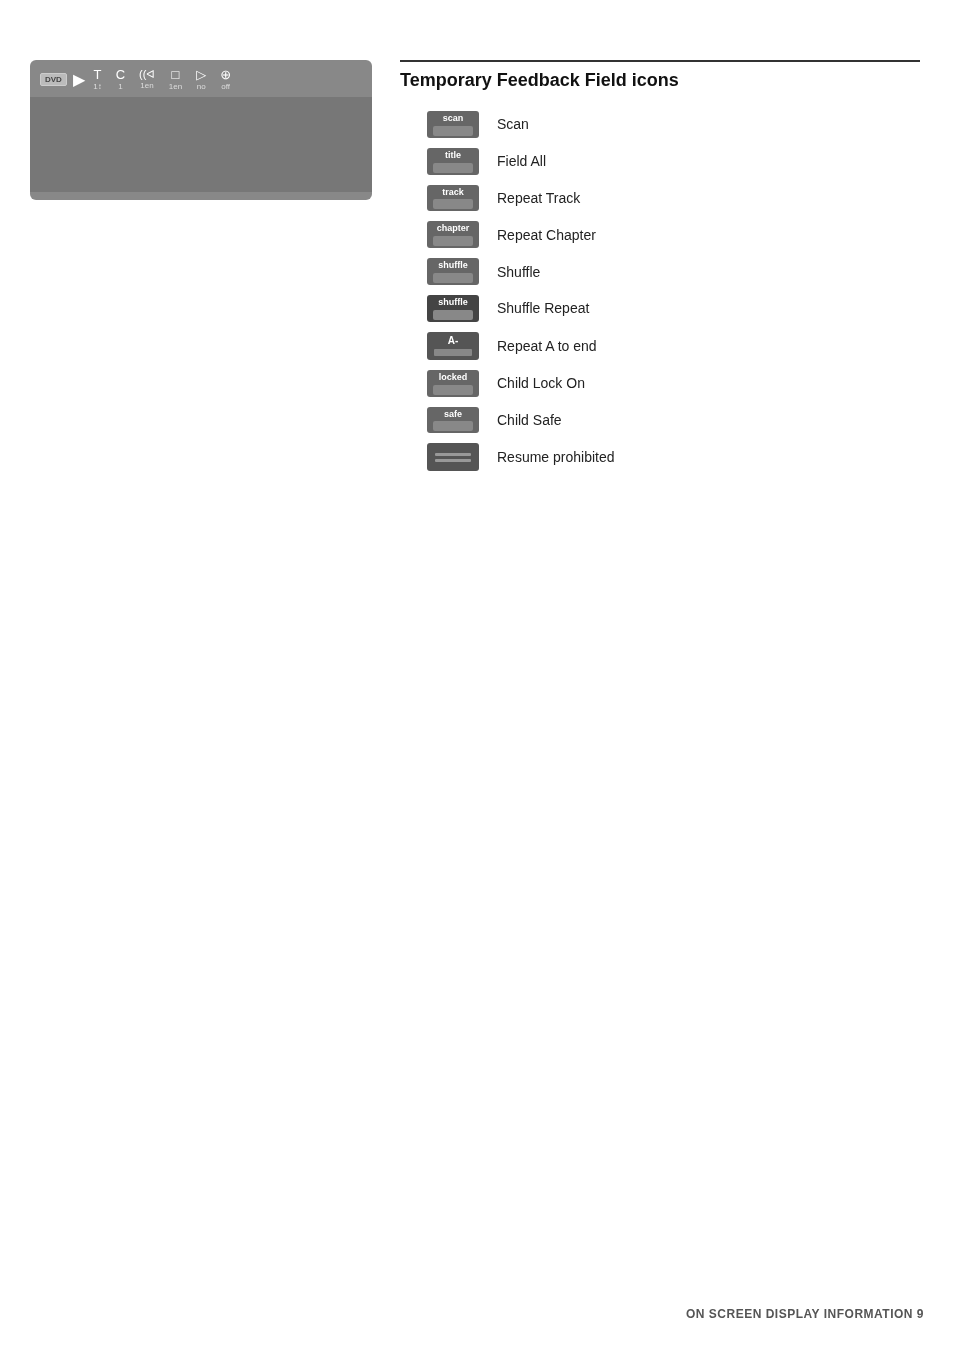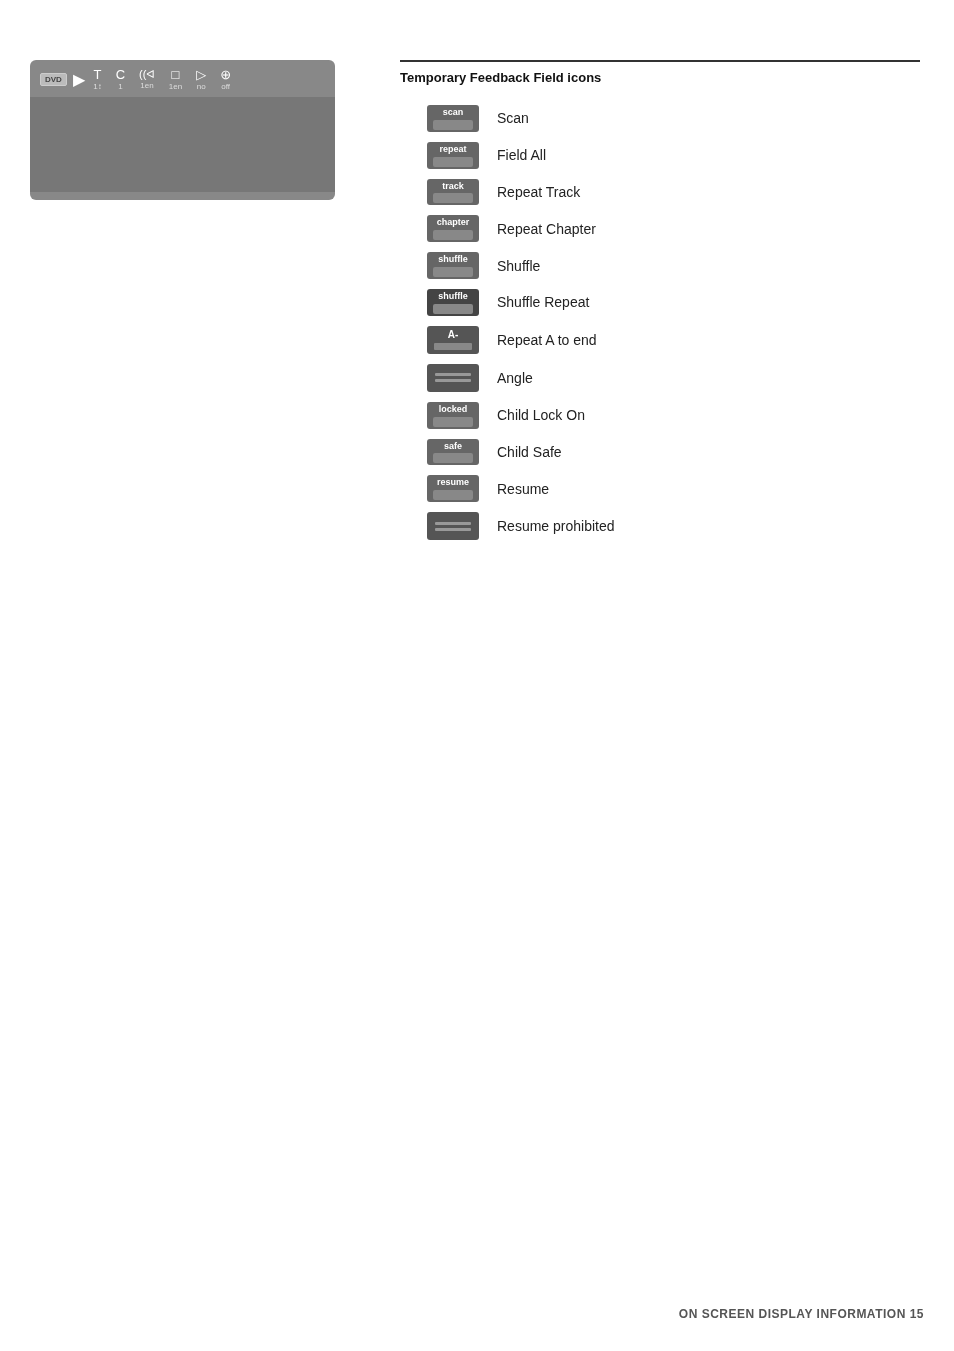--- a/index.html
+++ b/index.html
@@ -40,21 +40,21 @@
       width: 520px;
     }
 
     .section-line {
       border-bottom: 2px solid #333;
       margin-bottom: 8px;
       width: 100%;
     }
 
     .section-title {
-      font-size: 13px;
+      font-size: 18px;
       font-weight: bold;
       color: #111;
       margin-bottom: 20px;
     }
 
     .icon-list {
       list-style: none;
     }
 
     .icon-list li {
@@ -134,21 +134,21 @@
       right: 30px;
       font-size: 12px;
       color: #555;
       font-weight: bold;
       letter-spacing: 0.5px;
     }
 
     
     .osd-screen {
       background: #888;
-      width: 305px;
+      width: 342px;
       height: 140px;
       border-radius: 6px;
       position: relative;
       overflow: hidden;
     }
 
     .osd-top-bar {
       display: flex;
       align-items: center;
       gap: 8px;
@@ -277,21 +277,21 @@
     <li>
       <div class="icon-badge">
         <span class="badge-label">scan</span>
         <div class="badge-sub"></div>
       </div>
       <span class="icon-text">Scan</span>
     </li>
 
     <li>
       <div class="icon-badge">
-        <span class="badge-label">repeat</span>
+        <span class="badge-label">title</span>
         <div class="badge-sub"></div>
       </div>
       <span class="icon-text">Field All</span>
     </li>
 
 
     <li>
       <div class="icon-badge">
         <span class="badge-label">track</span>
         <div class="badge-sub"></div>
@@ -322,64 +322,48 @@
       </div>
       <span class="icon-text">Shuffle Repeat</span>
     </li>
 
     <li>
       <div class="ab-badge">
         <span class="ab-text">A-</span>
         <div class="ab-sub"></div>
       </div>
       <span class="icon-text">Repeat A to end</span>
+    </li>
+
+
+
+    <li>
+      <div class="icon-badge">
+        <span class="badge-label">locked</span>
+        <div class="badge-sub"></div>
+      </div>
+      <span class="icon-text">Child Lock On</span>
+    </li>
+
+    <li>
+      <div class="icon-badge">
+        <span class="badge-label">safe</span>
+        <div class="badge-sub"></div>
+      </div>
+      <span class="icon-text">Child Safe</span>
     </li>
 
 
     <li>
       <div class="icon-badge-angle">
         <div class="angle-lines">
           <div class="angle-line"></div>
           <div class="angle-line"></div>
         </div>
       </div>
-      <span class="icon-text">Angle</span>
-    </li>
-
-    <li>
-      <div class="icon-badge">
-        <span class="badge-label">locked</span>
-        <div class="badge-sub"></div>
-      </div>
-      <span class="icon-text">Child Lock On</span>
-    </li>
-
-    <li>
-      <div class="icon-badge">
-        <span class="badge-label">safe</span>
-        <div class="badge-sub"></div>
-      </div>
-      <span class="icon-text">Child Safe</span>
-    </li>
-
-    <li>
-      <div class="icon-badge">
-        <span class="badge-label">resume</span>
-        <div class="badge-sub"></div>
-      </div>
-      <span class="icon-text">Resume</span>
-    </li>
-
-    <li>
-      <div class="icon-badge-angle">
-        <div class="angle-lines">
-          <div class="angle-line"></div>
-          <div class="angle-line"></div>
-        </div>
-      </div>
       <span class="icon-text">Resume prohibited</span>
     </li>
   </ul>
 </div>
 
 <div class="page-footer">
-  <span>ON SCREEN DISPLAY INFORMATION 15</span>
+  <span>ON SCREEN DISPLAY INFORMATION 9</span>
 </div>
 
 </body></html>

